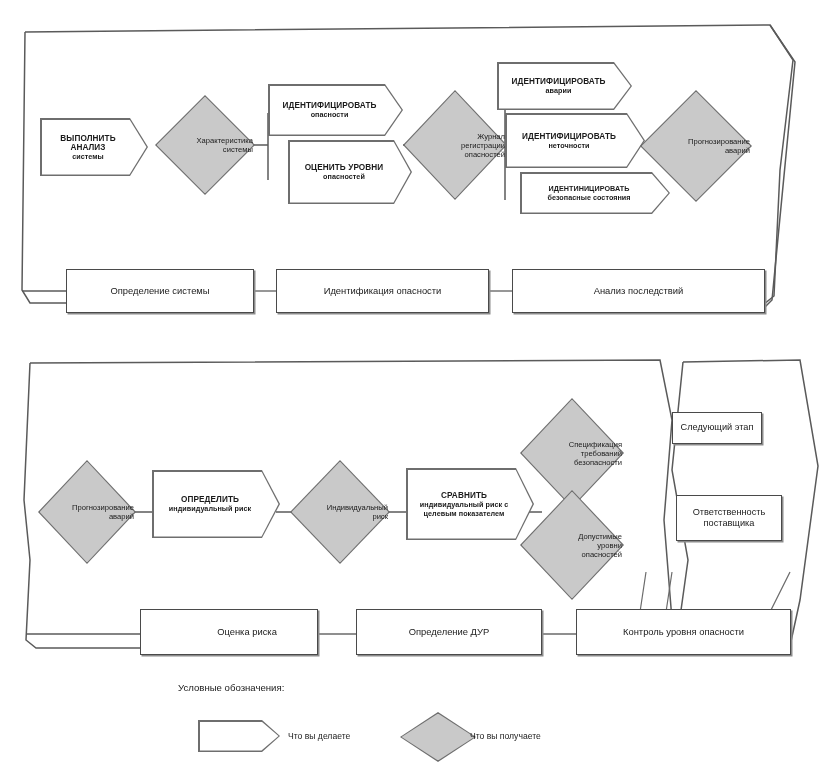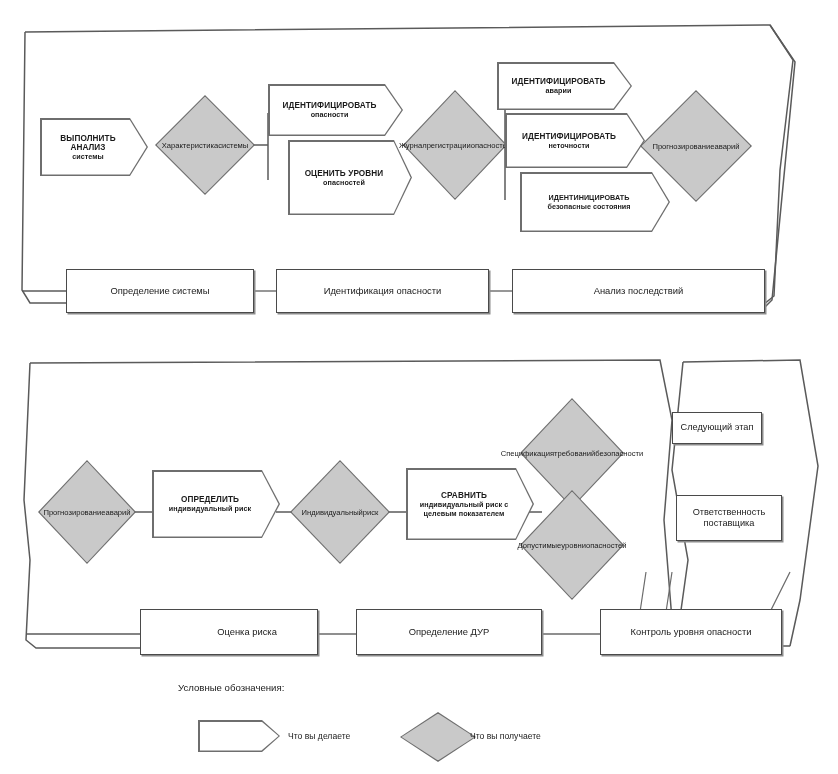--- a/index.html
+++ b/index.html
@@ -41,21 +41,21 @@
     clip-path:polygon(50% 0, 100% 50%, 50% 100%, 0 50%);
   }
   .dia-wrap .shp:after{
     content:"";position:absolute;left:1.6px;top:1.6px;right:1.6px;bottom:1.6px;
     background:#c9c9c9;
     -webkit-clip-path:polygon(50% 0, 100% 50%, 50% 100%, 0 50%);
     clip-path:polygon(50% 0, 100% 50%, 50% 100%, 0 50%);
   }
   .dia-wrap .txt{
     position:absolute;left:0;top:0;right:0;bottom:0;
-    display:flex;flex-direction:row;align-items:center;justify-content:center;
+    display:flex;flex-direction:column;align-items:flex-end;justify-content:center;
     text-align:center;padding:2px;box-sizing:border-box;
   }
 
   
   .rect{
     position:absolute;
     background:#ffffff;
     border:1.4px solid #4a4a4a;
     box-shadow:1.5px 1.5px 0 0 #8c8c8c;
     display:flex;align-items:center;justify-content:center;
@@ -134,21 +134,21 @@
   </div>
 
   <div class="penta-wrap" style="left:268px;top:84px;width:135px;height:52px;">
     <div class="shp"></div>
     <div class="txt">
       <span class="l1 t-cap">ИДЕНТИФИЦИРОВАТЬ</span>
       <span class="l2 t-sub">опасности</span>
     </div>
   </div>
 
-  <div class="penta-wrap" style="left:288px;top:140px;width:124px;height:75px;">
+  <div class="penta-wrap" style="left:288px;top:140px;width:124px;height:64px;">
     <div class="shp"></div>
     <div class="txt">
       <span class="l1 t-cap">ОЦЕНИТЬ УРОВНИ</span>
       <span class="l2 t-sub">опасностей</span>
     </div>
   </div>
 
   <div class="dia-wrap" style="left:403px;top:90px;width:104px;height:110px;">
     <div class="shp"></div>
     <div class="txt">
@@ -167,21 +167,21 @@
   </div>
 
   <div class="penta-wrap" style="left:505px;top:113px;width:140px;height:55px;">
     <div class="shp"></div>
     <div class="txt">
       <span class="l1 t-cap">ИДЕНТИФИЦИРОВАТЬ</span>
       <span class="l2 t-sub">неточности</span>
     </div>
   </div>
 
-  <div class="penta-wrap" style="left:520px;top:172px;width:150px;height:60px;">
+  <div class="penta-wrap" style="left:520px;top:172px;width:150px;height:42px;">
     <div class="shp"></div>
     <div class="txt">
       <span class="l1 t-sub">ИДЕНТИНИЦИРОВАТЬ</span>
       <span class="l2 t-sub">безопасные состояния</span>
     </div>
   </div>
 
   <div class="dia-wrap" style="left:640px;top:90px;width:112px;height:112px;">
     <div class="shp"></div>
     <div class="txt">
@@ -250,21 +250,21 @@
       <span class="l2 t-dia-sm">опасностей</span>
     </div>
   </div>
 
   <div class="rect" style="left:140px;top:609px;width:178px;height:46px;padding-left:40px;">
     <span class="t-box">Оценка риска</span>
   </div>
   <div class="rect" style="left:356px;top:609px;width:186px;height:46px;">
     <span class="t-box">Определение ДУР</span>
   </div>
-  <div class="rect" style="left:600px;top:609px;width:182px;height:46px;">
+  <div class="rect" style="left:576px;top:609px;width:215px;height:46px;">
     <span class="t-box">Контроль уровня опасности</span>
   </div>
 
   <div class="rect" style="left:672px;top:412px;width:90px;height:32px;">
     <span class="t-side">Следующий этап</span>
   </div>
   <div class="rect" style="left:676px;top:495px;width:106px;height:46px;flex-direction:column;">
     <span class="t-side">Ответственность</span>
     <span class="t-side">поставщика</span>
   </div>

